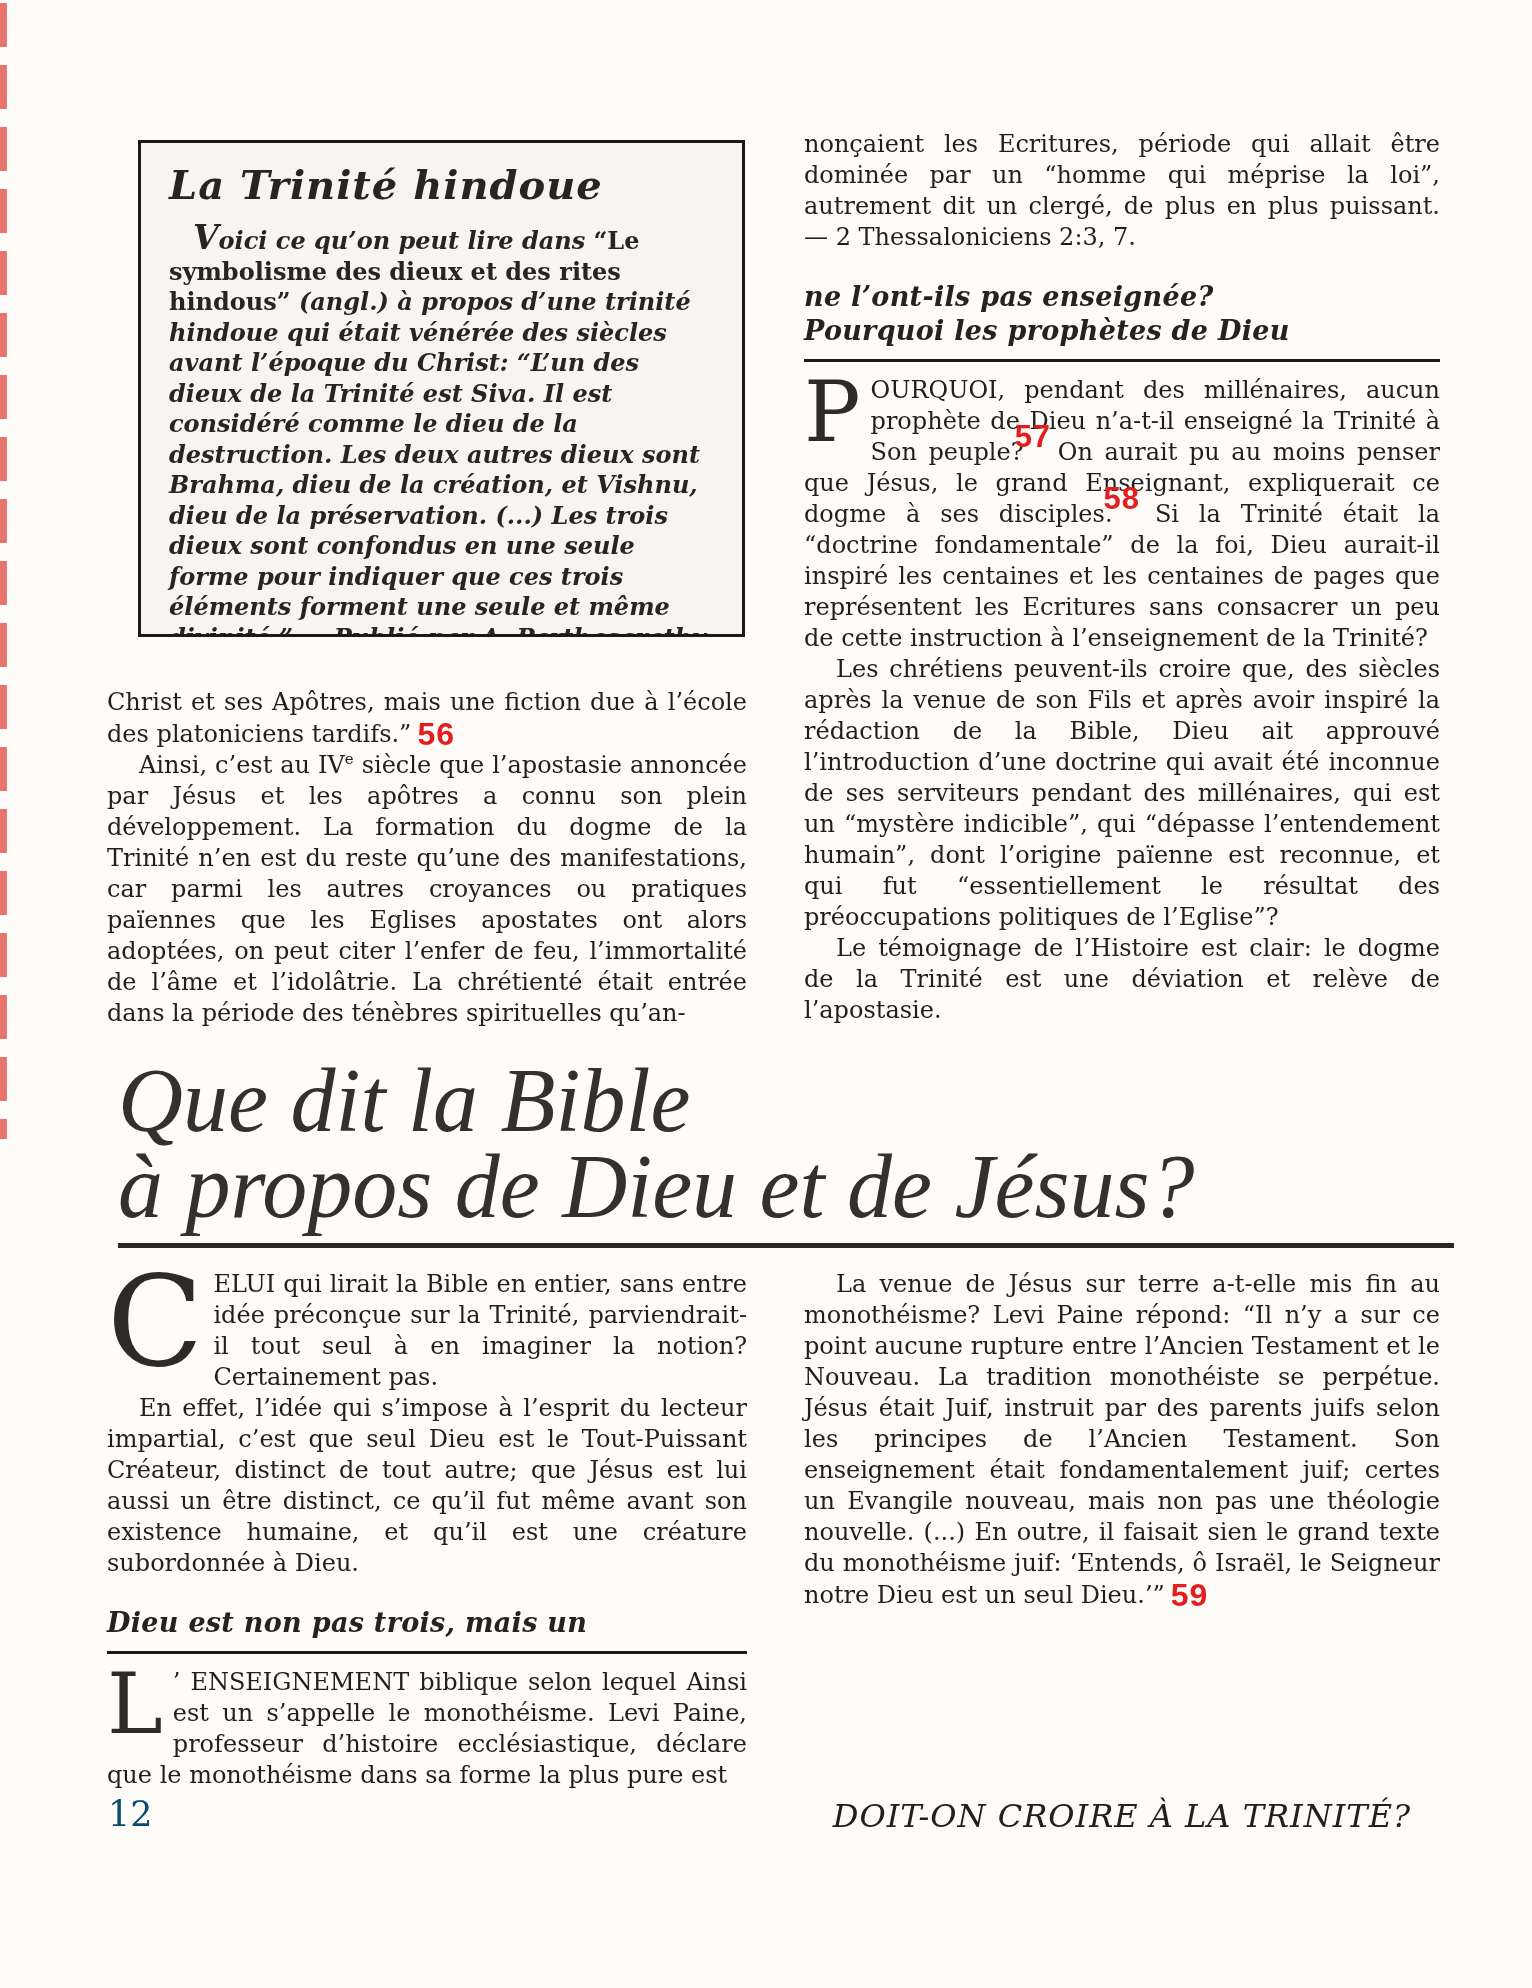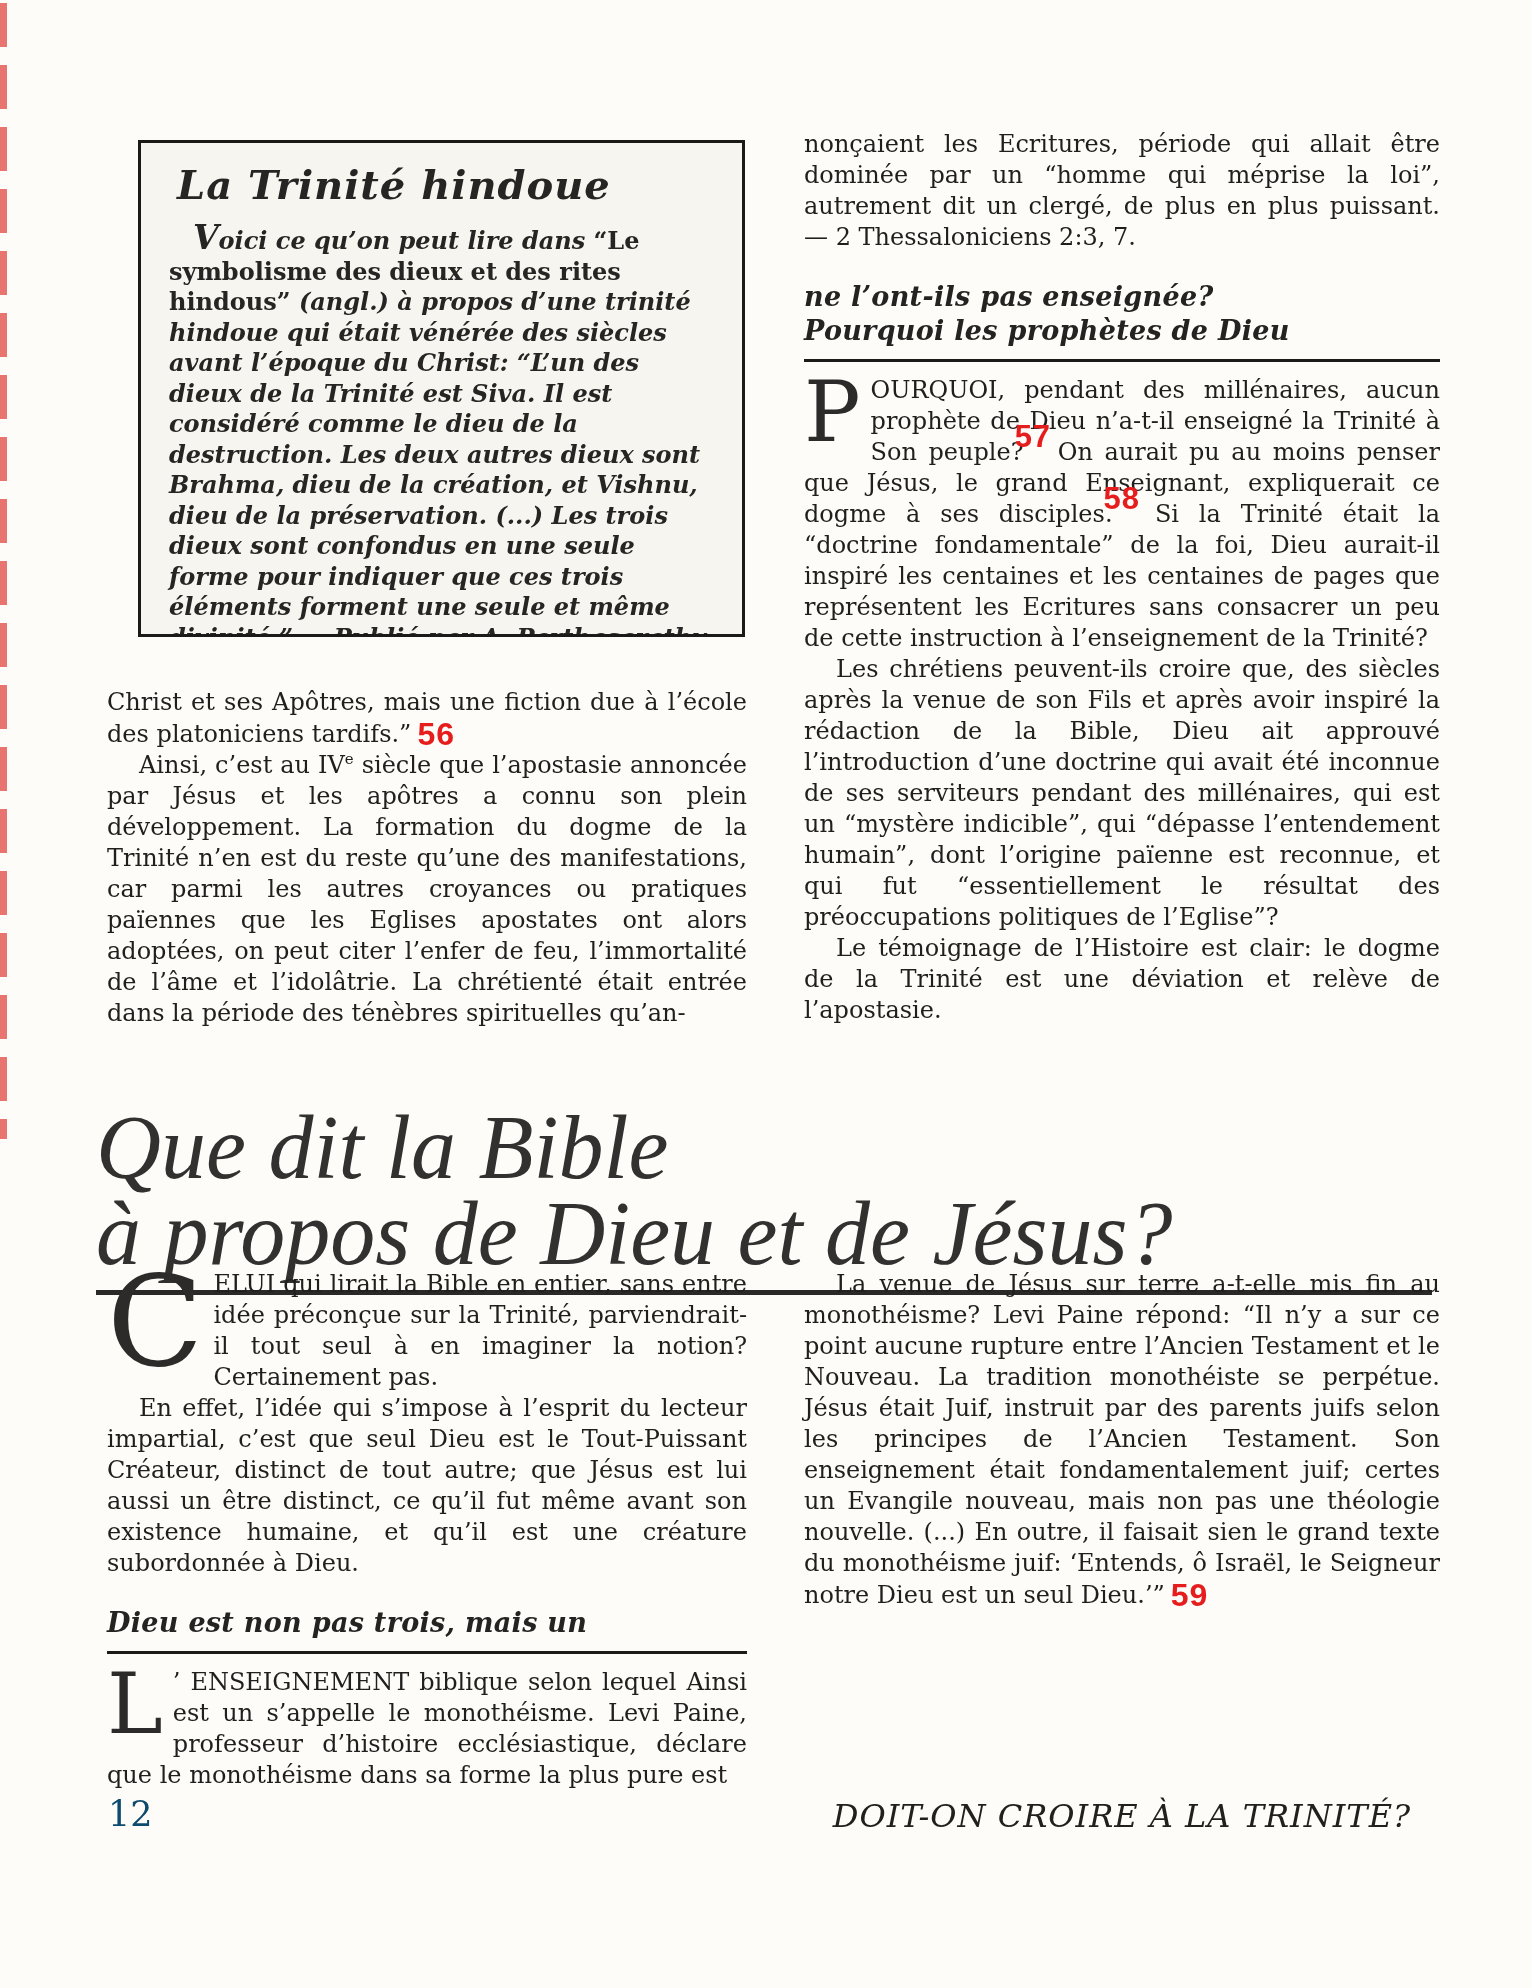--- a/index.html
+++ b/index.html
@@ -21,21 +21,21 @@
   }
 
   
   .sidebar-box{
     position:absolute;left:138px;top:140px;width:607px;height:497px;
     box-sizing:border-box;border:3px solid #1b1a18;background:#f6f5f0;
     padding:18px 24px 0 28px;overflow:hidden;
   }
   .box-title{
     font-size:40px;font-weight:bold;font-style:italic;
-    letter-spacing:1px;margin:0 0 15px 8px;color:#262523;
+    letter-spacing:1px;margin:0 0 15px 0;color:#262523;
   }
   .box-body{
     font-size:24px;line-height:30.5px;font-weight:bold;font-style:italic;
     margin:0;text-indent:24px;color:#262523;text-align:left;
   }
   .box-lead{font-size:33px;font-style:italic;}
   .upright{font-style:normal;}
 
   
   .col{position:absolute;}
@@ -60,21 +60,21 @@
   }
   .sec-head.first{margin-top:27px;}
   .sec-rule{border:none;border-top:3px solid #1b1a18;margin:11px 0 13px 0;}
 
   
   .dc{float:left;color:#2c2b29;}
   .dc-2{font-size:84px;line-height:64px;padding:5px 10px 0 0;}
   .dc-3{font-size:126px;line-height:94px;padding:6px 10px 0 0;}
 
   
-  #headline{position:absolute;left:96px;top:1058px;width:1336px;margin-top:47px;}
+  #headline{position:absolute;left:118px;top:1058px;width:1336px;}
   .hl{
     font-family:"Liberation Serif",serif;font-style:italic;font-weight:normal;
     font-size:90px;line-height:86px;color:#323130;margin:0;letter-spacing:0;
   }
   .hl-rule{border:none;border-top:5px solid #2a2927;margin:13px 0 0 0;width:1336px;}
 
   
   #page-number{position:absolute;left:108px;top:1794px;font-size:35px;color:#0c4a6e;}
   #running-footer{
     position:absolute;left:804px;top:1797px;width:636px;text-align:center;

